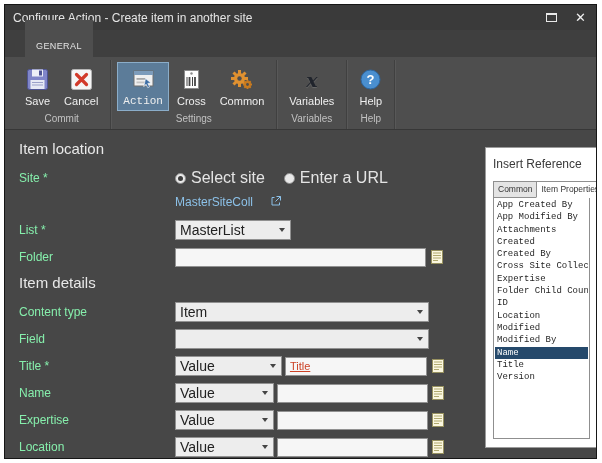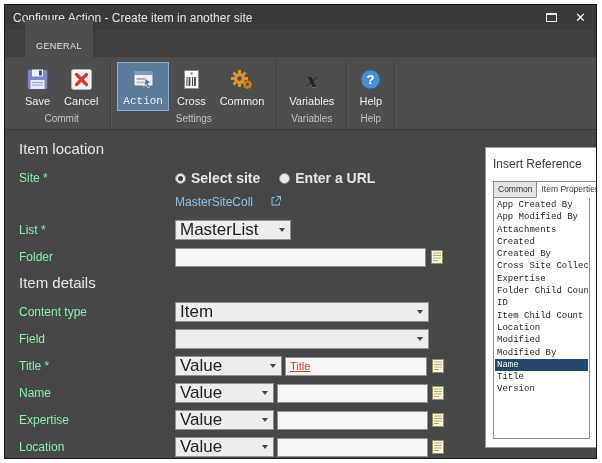--- a/index.html
+++ b/index.html
@@ -26,35 +26,35 @@
   .glabel { text-align: center; font-size: 10px; color: #c2c2c2; padding: 2px 8px 5px; }
   .varx { font-family: "DejaVu Serif", serif; font-style: italic; font-weight: bold; font-size: 19px; color: #20242c; text-shadow: 0 1px 1px #6a6a6a; }
 
   
   .formarea { padding: 8px 14px 0; }
   .heading { font-size: 15px; color: #e8e8e8; font-weight: 400; margin: 2px 0 11px; }
   .frow { display: flex; align-items: center; margin-bottom: 7px; min-height: 20px; }
   .flabel { width: 156px; flex: none; font-size: 12px; color: #86efac; }
   .fctrls { display: flex; align-items: center; width: 270px; gap: 3px; }
   .ddl { height: 20px; background: #ededed; border: 1px solid #919191; display: flex; align-items: center; cursor: pointer; }
-  .ddl .dtext { flex: 1; padding: 0 4px; font-size: 17px; color: #222; white-space: nowrap; overflow: hidden; }
+  .ddl .dtext { flex: 1; padding: 0 4px; font-size: 14px; color: #222; white-space: nowrap; overflow: hidden; }
   .darrow { width: 0; height: 0; border-left: 3.5px solid transparent; border-right: 3.5px solid transparent; border-top: 4.5px solid #444; margin: 0 5px; flex: none; }
   .w-list { width: 116px; }
   .w-wide { width: 254px; }
   .w-val  { width: 114px; }
   .txt { height: 19px; background: #f6f6f6; border: 1px solid #919191; font-size: 11px; color: #222; padding: 0 4px; font-family: inherit; }
   .txt.in-wide { width: 254px; }
   .txt.in-val { width: 151px; }
   .txtbox { height: 19px; width: 151px; background: #f6f6f6; border: 1px solid #919191; font-size: 11px; display: flex; align-items: center; padding: 0 4px; }
   .token { color: #cc4125; text-decoration: underline; cursor: pointer; }
   .refbtn { margin-left: auto; width: 16px; height: 18px; display: flex; align-items: center; justify-content: center; cursor: pointer; }
   .radioopt { display: flex; align-items: center; margin-right: 16px; cursor: pointer; }
   .radio { width: 11px; height: 11px; border-radius: 50%; background: #e9e9e9; border: 1px solid #8f8f8f; position: relative; flex: none; }
   .radio.checked::after { content: ""; position: absolute; left: 2px; top: 2px; right: 2px; bottom: 2px; border-radius: 50%; background: #3c3c3c; }
-  .radiolabel { font-size: 14px; color: #e4e4e4; margin-left: 5px; font-weight: bold; }
+  .radiolabel { font-size: 16px; color: #e4e4e4; margin-left: 5px; }
   .linkrow { margin: -2px 0 9px 156px; display: flex; align-items: center; gap: 17px; }
   .sitelink { color: #8cc1e8; font-size: 12px; cursor: pointer; }
 
   
   .refpanel { position: absolute; left: 480px; top: 142px; width: 113px; height: 301px; background: #ffffff; border: 1px solid #9b9b9b; padding: 9px 7px 8px; z-index: 10; display: flex; flex-direction: column; }
   .reftitle { font-size: 12px; color: #3a3a3a; margin-bottom: 10px; }
   .reftabs { display: flex; position: relative; z-index: 2; }
   .reftab { font-size: 8.5px; color: #333; padding: 2px 4px 3px; border: 1px solid #8f8f8f; background: #e4e4e4; white-space: nowrap; cursor: pointer; }
   .reftab + .reftab { margin-left: -1px; }
   .reftab.active { background: #fff; border-bottom-color: #fff; }
@@ -365,21 +365,20 @@
     <div class="reflist">
       <div class="refitem">App Created By</div>
       <div class="refitem">App Modified By</div>
       <div class="refitem">Attachments</div>
       <div class="refitem">Created</div>
       <div class="refitem">Created By</div>
       <div class="refitem">Cross Site Collection Archival</div>
       <div class="refitem">Expertise</div>
       <div class="refitem">Folder Child Count</div>
       <div class="refitem">ID</div>
-      <div class="refitem">Item Child Count</div>
       <div class="refitem">Location</div>
       <div class="refitem">Modified</div>
       <div class="refitem">Modified By</div>
       <div class="refitem sel">Name</div>
       <div class="refitem">Title</div>
       <div class="refitem">Version</div>
     </div>
   </div>
 
 </div>

